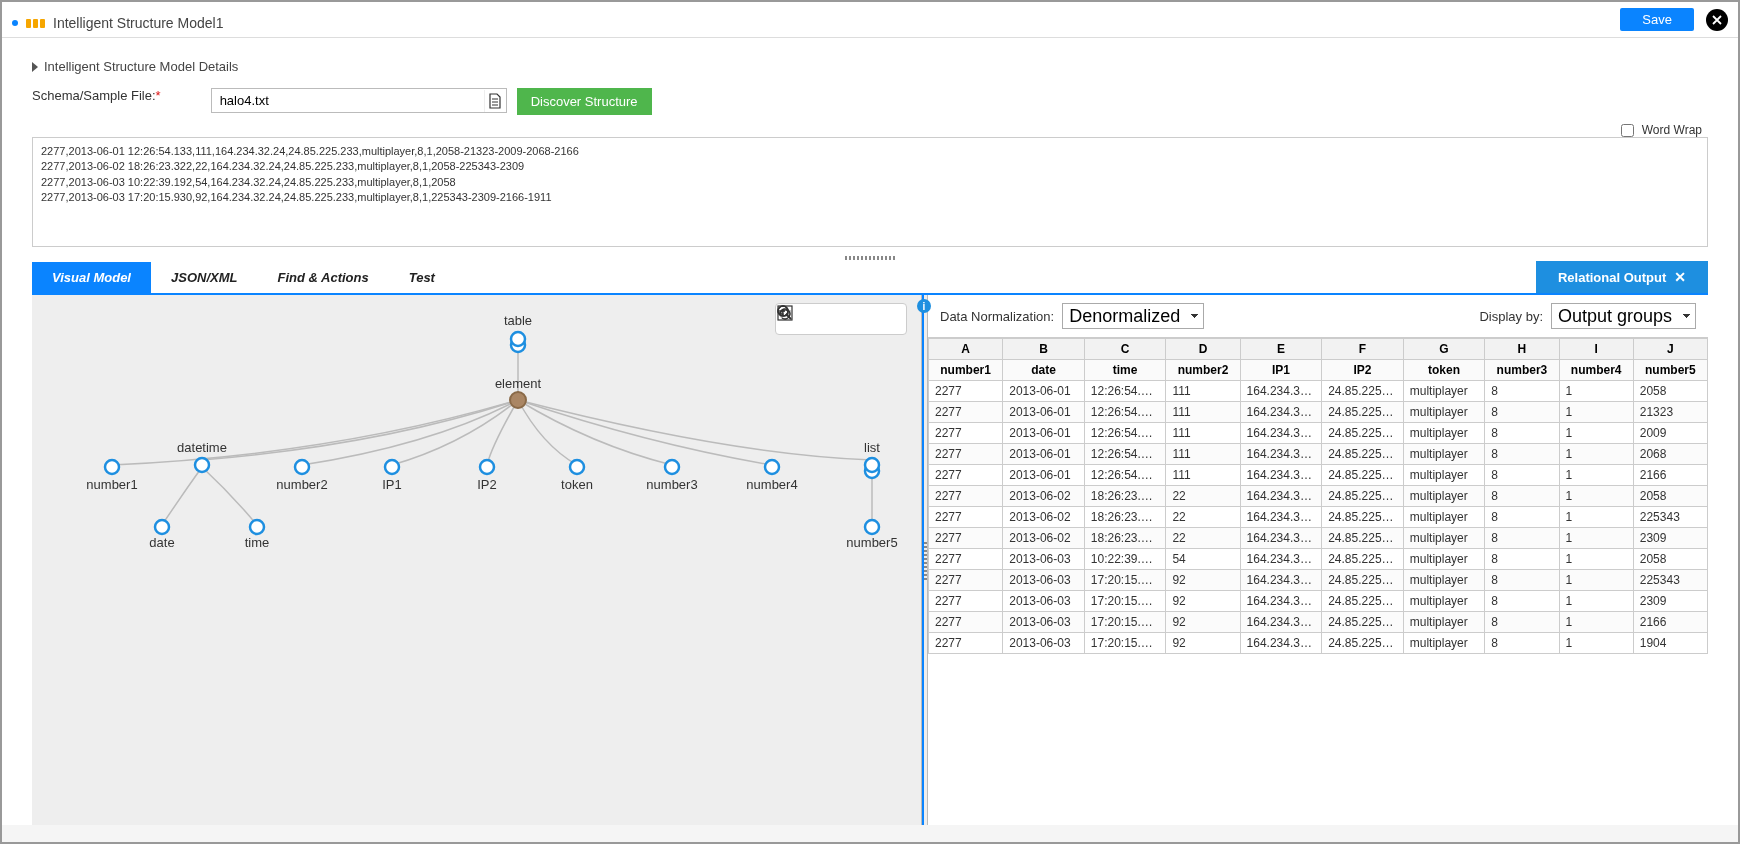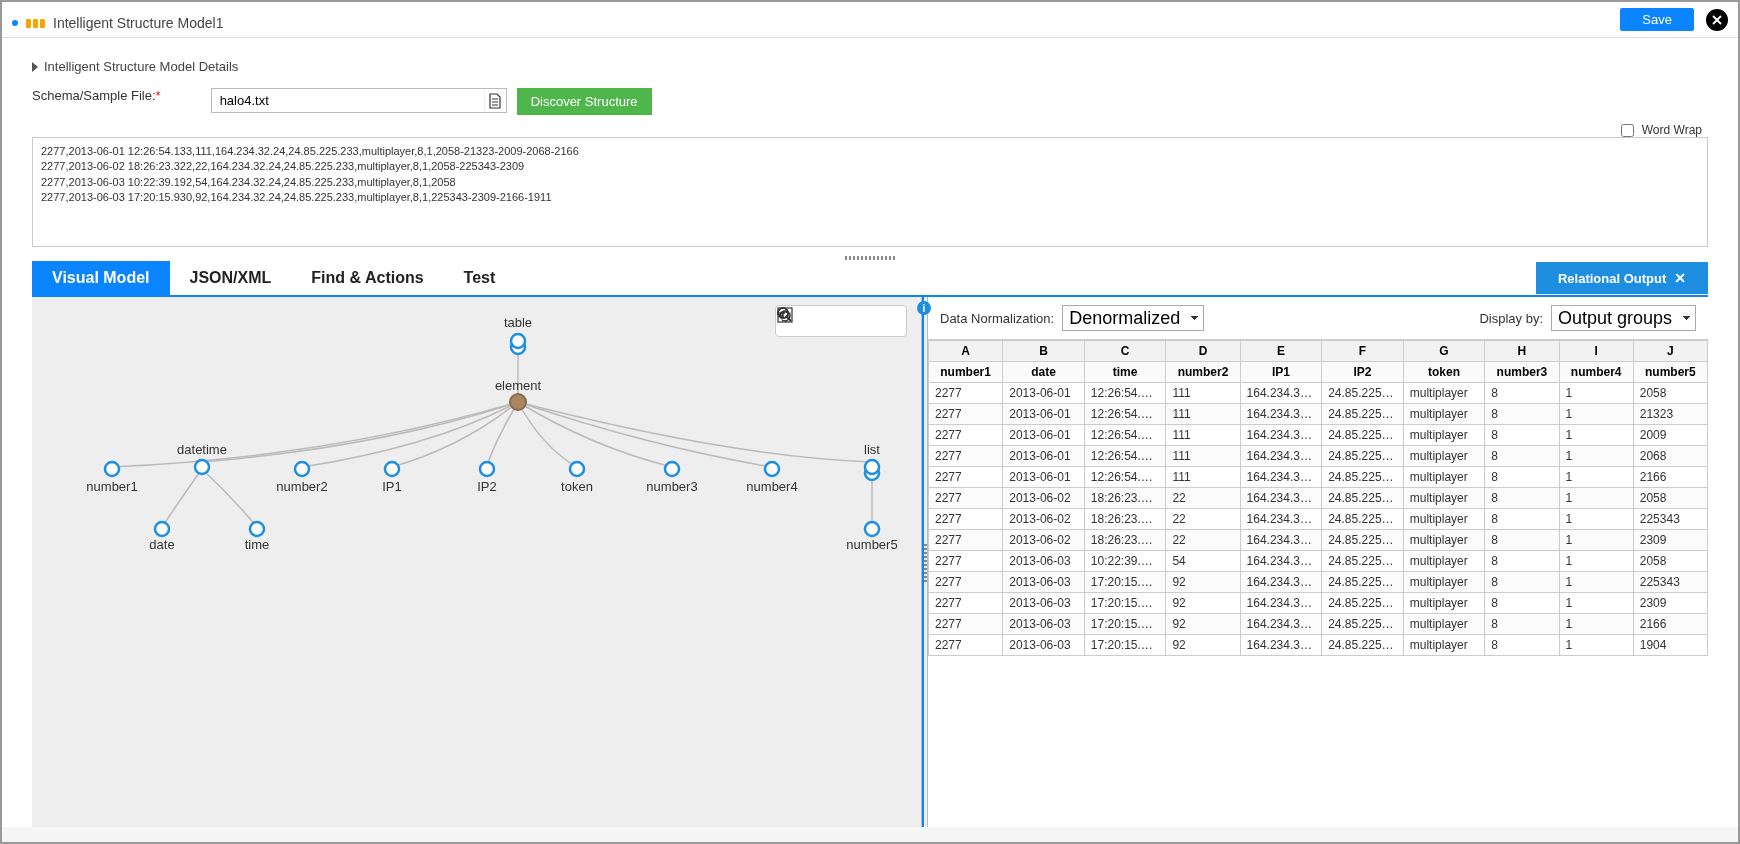--- a/index.html
+++ b/index.html
@@ -28,21 +28,21 @@
 .file-input { border: none; outline: none; padding: 4px 8px; font-size: 13px; flex: 1; }
 .file-picker-icon { width: 22px; height: 22px; display:flex; align-items:center; justify-content:center; cursor:pointer; border-left:1px solid #eee; }
 .btn-discover { background: #4fb64c; color: #fff; border: none; padding: 6px 14px; font-size: 13px; cursor:pointer; }
 .wordwrap-row { display:flex; justify-content:flex-end; align-items:center; padding-right:6px; font-size:12px; color:#333; gap:8px; }
 .sample-box { border: 1px solid #ccc; padding: 6px 8px; font-size: 11px; color: #333; white-space: pre; min-height: 110px; background:#fff; margin-bottom: 8px; line-height:1.4; font-family: "Segoe UI", Arial, sans-serif; }
 
 .split-handle-h { height: 6px; display:flex; justify-content:center; align-items:center; }
 .split-handle-h::after { content:""; width: 50px; height: 4px; background: repeating-linear-gradient(90deg,#888,#888 2px,transparent 2px,transparent 4px); }
 
 .tabbar { display:flex; align-items:center; background:#fff; border-bottom: 2px solid #0a84ff; position: relative; }
-.tabbar .tab { padding: 8px 20px; font-size: 16px; color:#222; cursor:pointer; font-weight:600; }
+.tabbar .tab { padding: 8px 20px; font-size: 13px; color:#222; cursor:pointer; font-weight:600;font-style:italic; }
 .tabbar .tab.active { background:#0a84ff; color:#fff; font-weight:600; }
 .tab-spacer { flex:1; }
 .tabbar .right-tab { padding: 8px 22px; font-size: 13px; background:#1e8fe0; color:#fff; font-weight:600; cursor:pointer; display:flex; align-items:center; gap:8px; }
 .tabbar .right-tab .close-x { font-weight:700; font-size:14px; cursor:pointer; }
 
 .lower { display:flex; height: 530px; background:#eee; position:relative; }
 .left-pane { width: 890px; position:relative; background:#eee; border-right:1px solid #bbb; }
 .toolbar-float { position:absolute; top:8px; right:14px; background:#fff; border:1px solid #ccc; border-radius:4px; display:flex; align-items:center; gap:2px; padding:4px 6px; }
 .toolbar-float .tbtn { width:22px; height:22px; display:flex; align-items:center; justify-content:center; cursor:pointer; }
 

